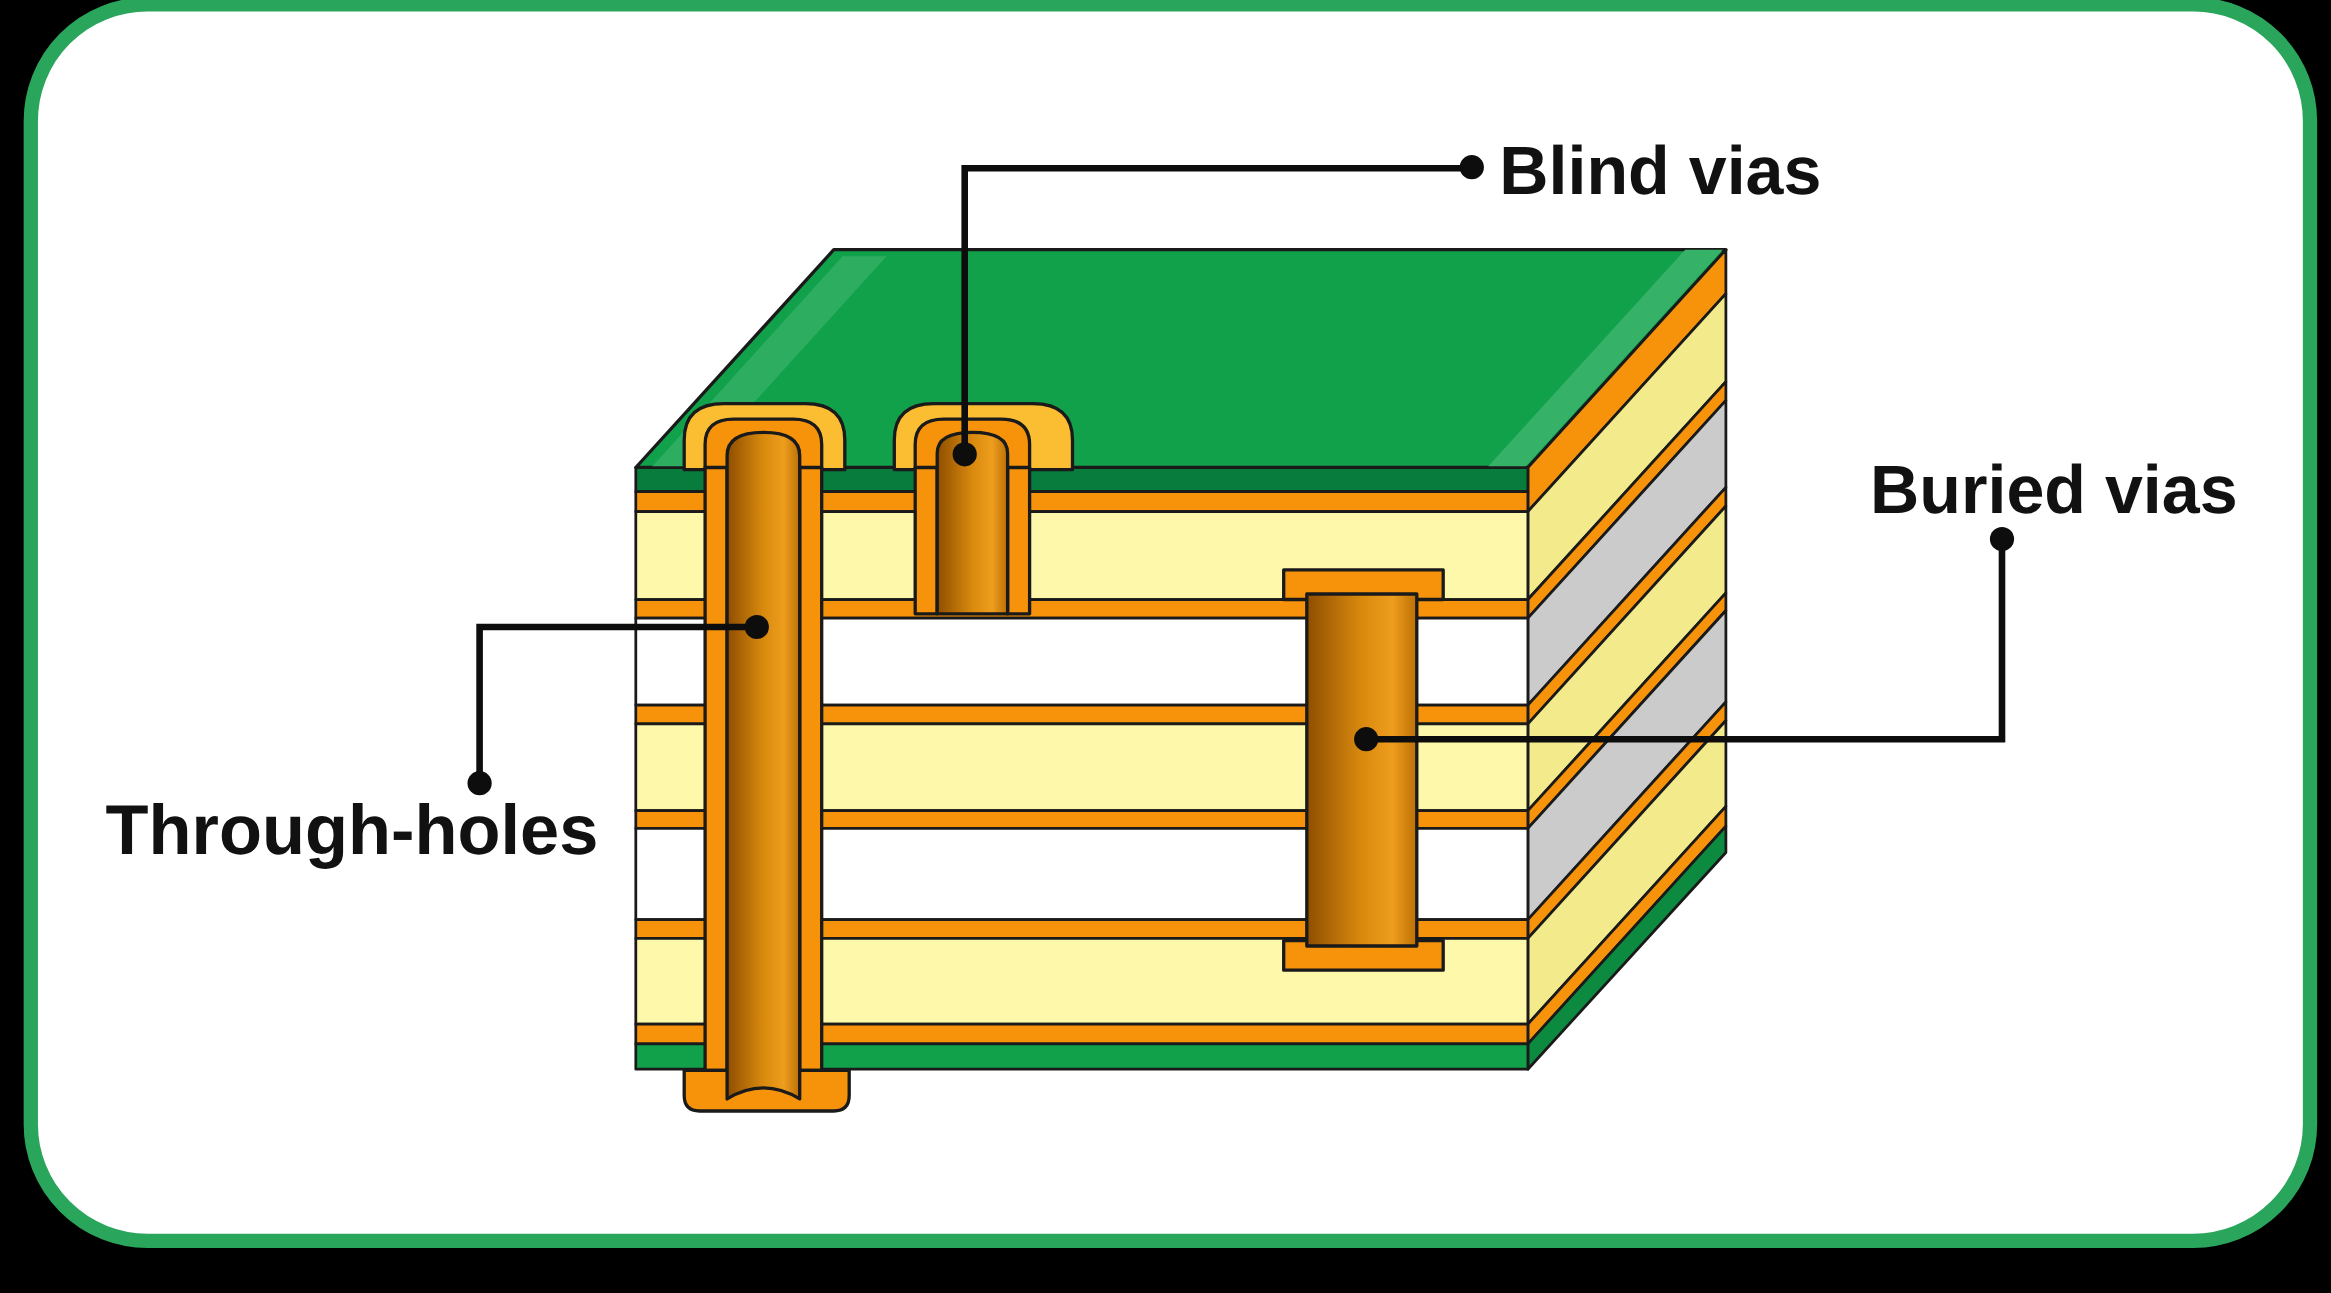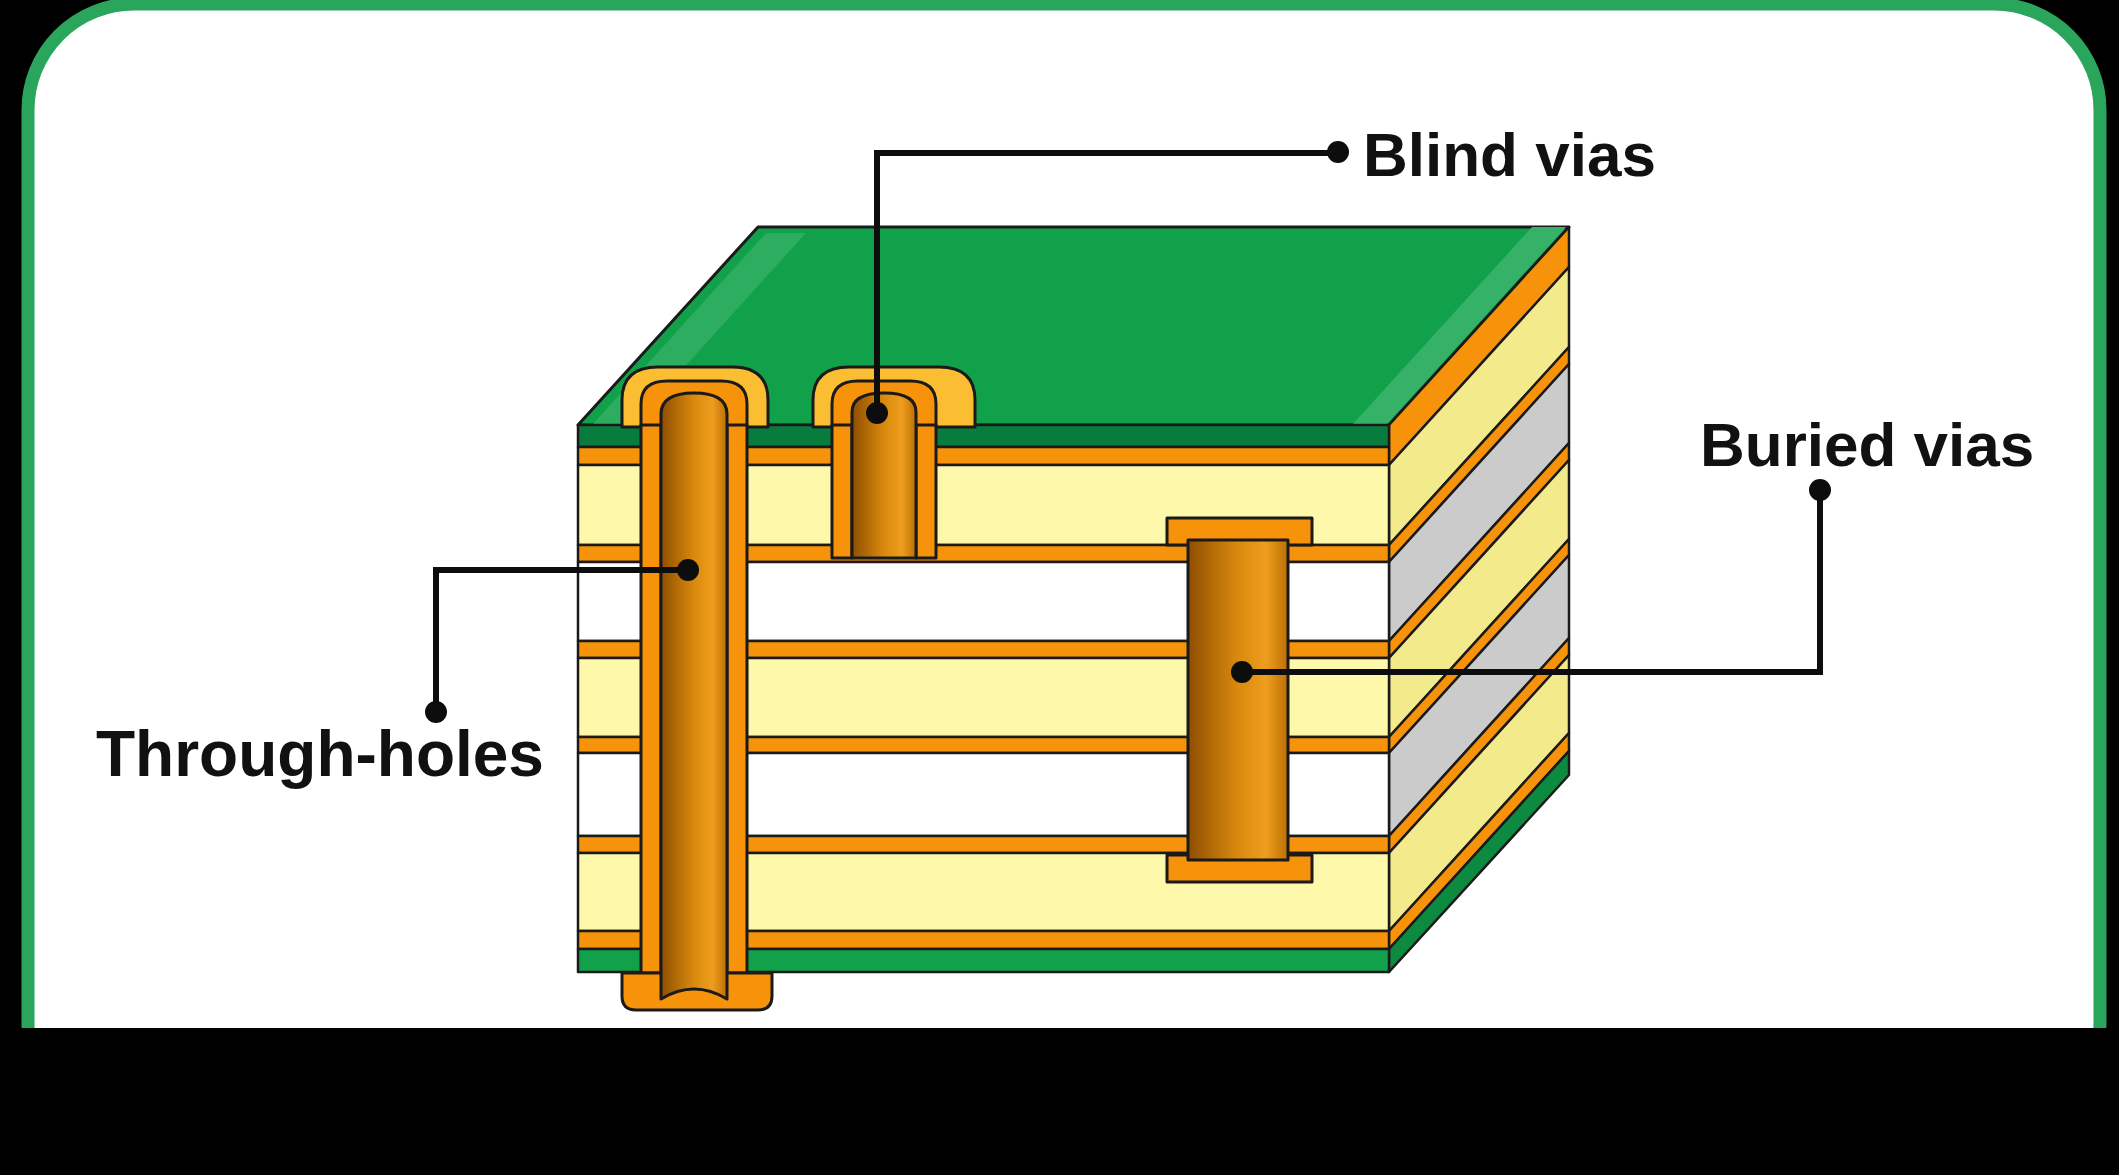--- a/index.html
+++ b/index.html
@@ -1,16 +1,16 @@
 <!DOCTYPE html>
 <html><head>
 <meta charset="utf-8">
 <style>
   html,body{margin:0;padding:0;background:#000;}
-  .stage{position:relative;width:2119px;height:1028px;background:#000;overflow:hidden;
+  .stage{position:relative;width:2119px;height:1175px;background:#000;overflow:hidden;
          font-family:"Liberation Sans",sans-serif;}
   svg{position:absolute;left:0;top:0;}
   .ol{stroke:#1a1a1a;stroke-width:3;stroke-linejoin:round;}
   .ol2{stroke:#1a1a1a;stroke-width:2.5;stroke-linejoin:round;}
   .noline{stroke:none;}
   .leader{stroke:#0d0d0d;stroke-width:6;fill:none;stroke-linecap:square;}
   .dot{fill:#0d0d0d;stroke:none;}
   .lbl{font-family:"Liberation Sans",sans-serif;font-weight:700;fill:#111111;}
 </style>
 </head>

